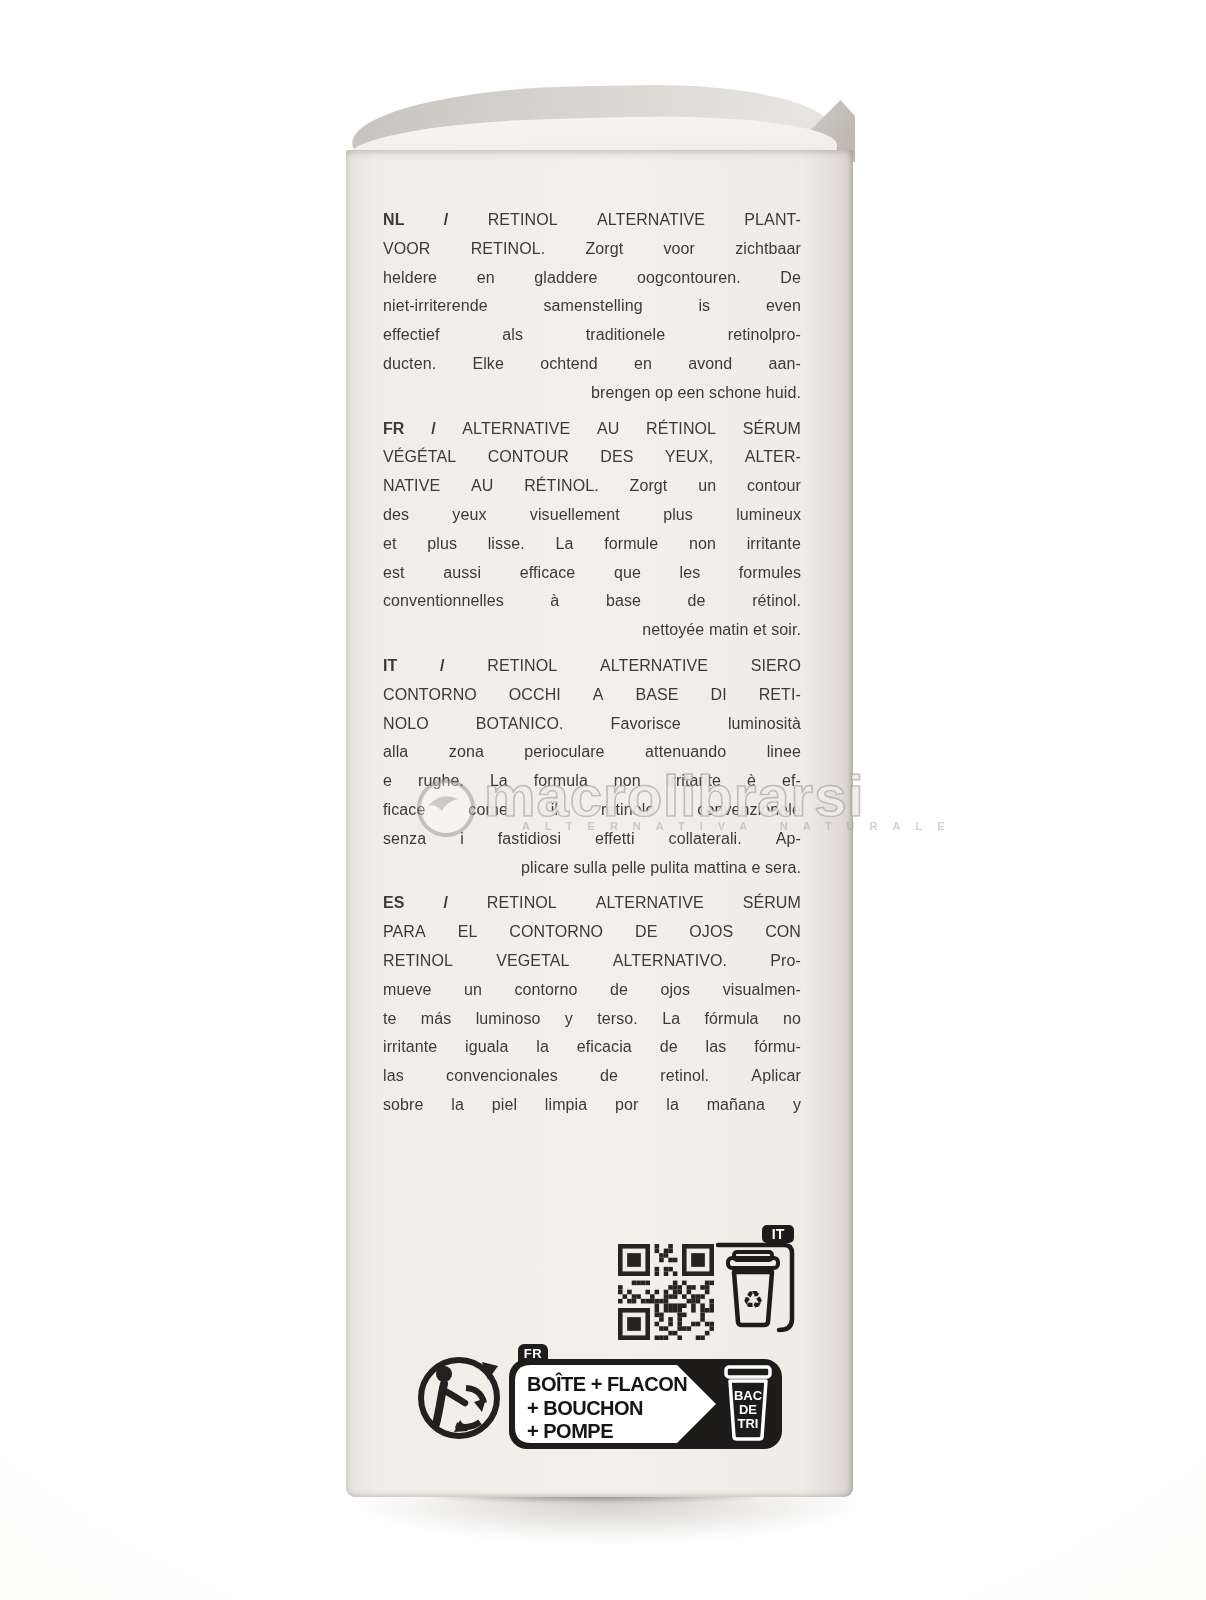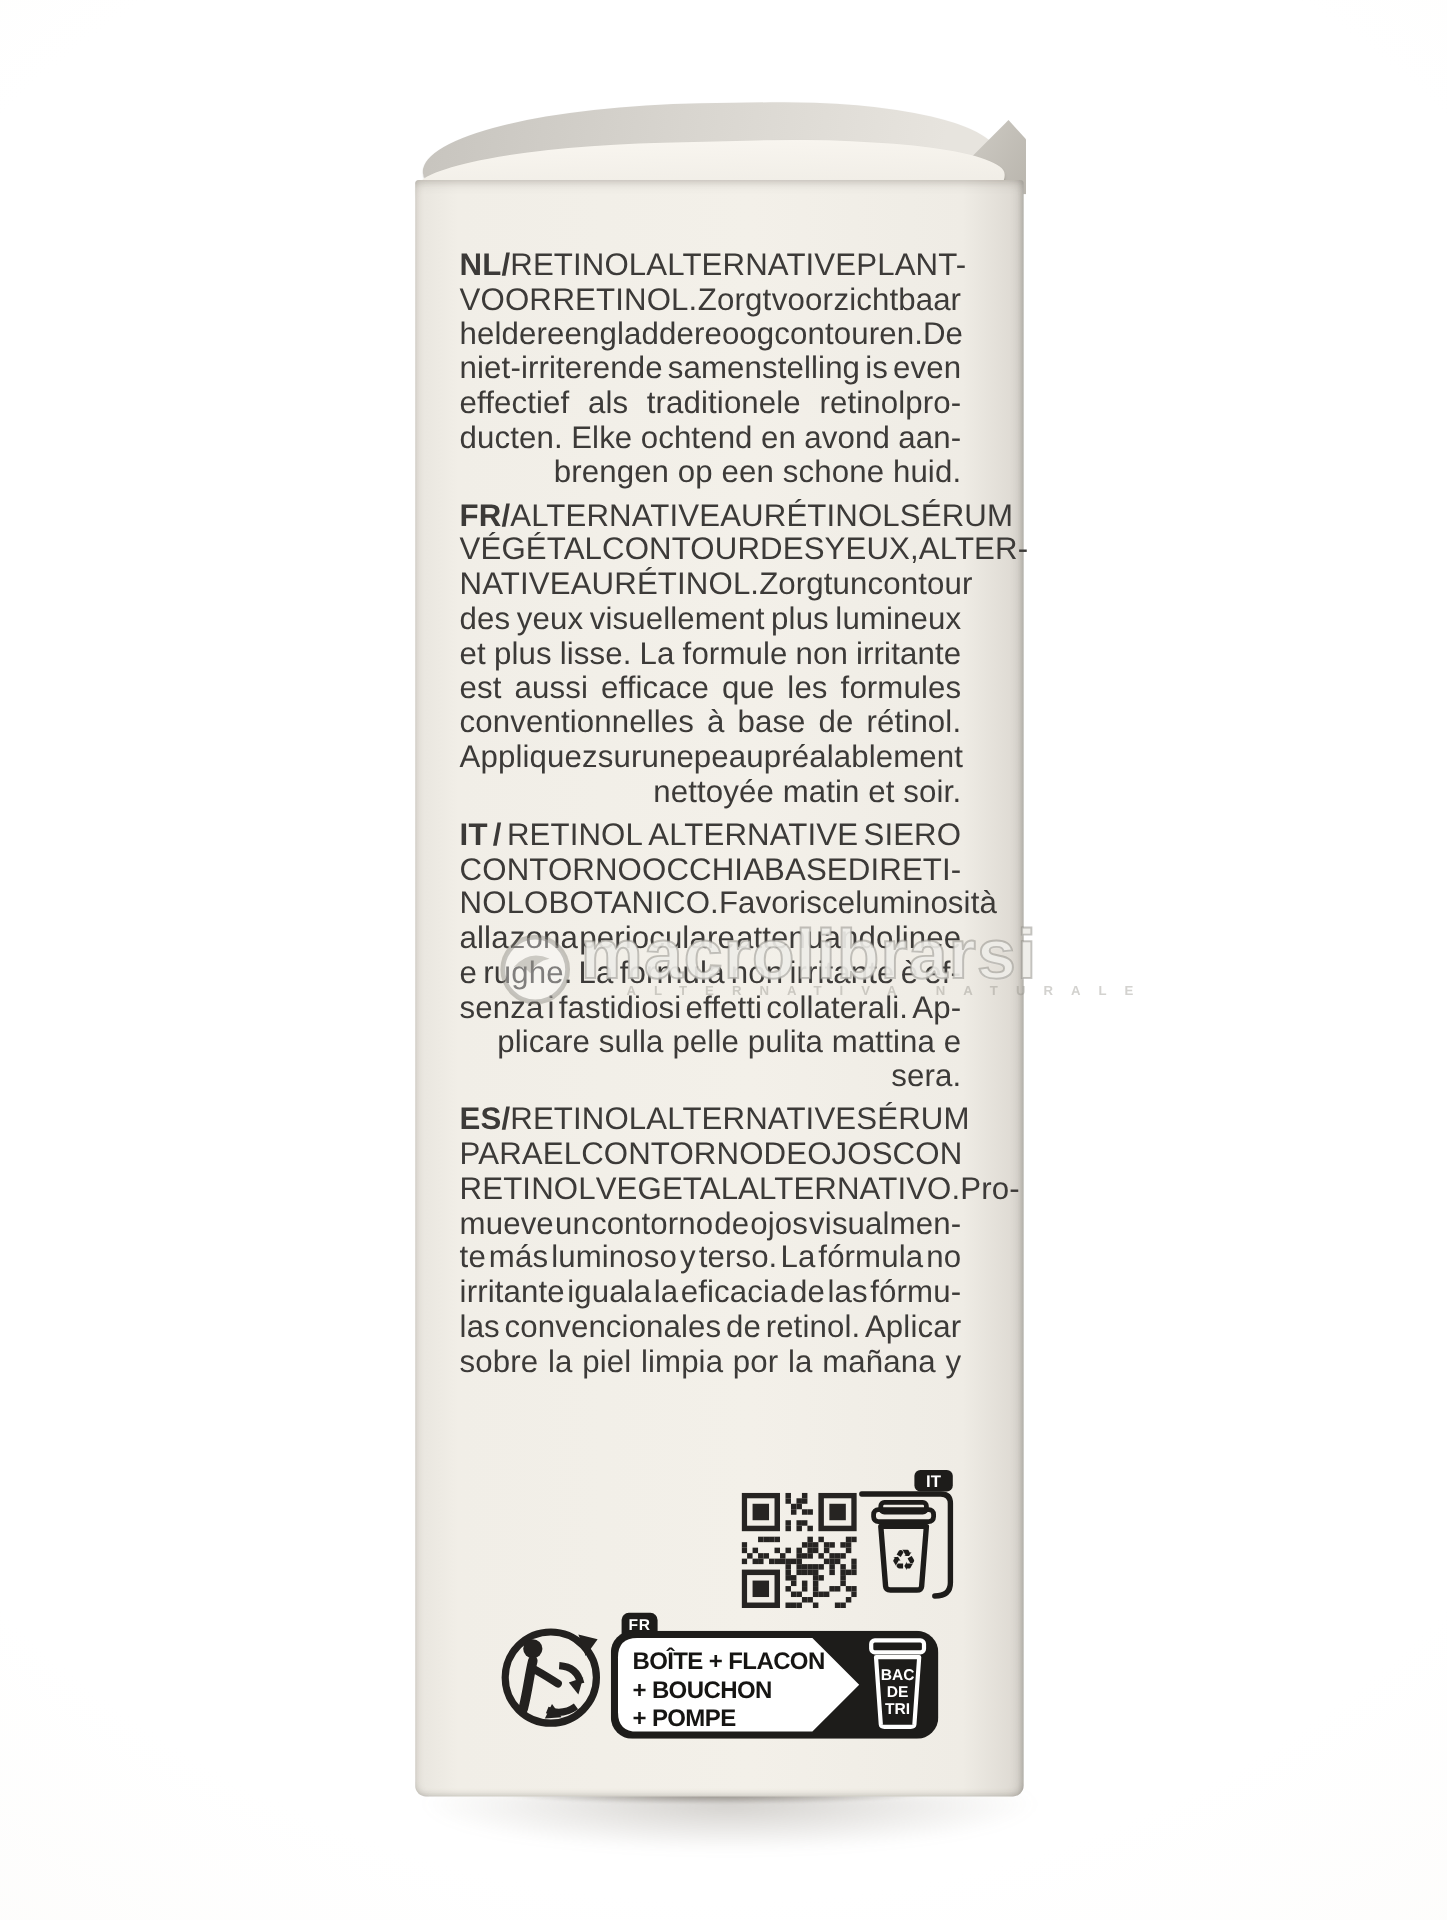--- a/index.html
+++ b/index.html
@@ -47,21 +47,21 @@
   }
   .shadow-soft{
     left:328px;top:1494px;width:560px;height:52px;
     background:radial-gradient(ellipse at 50% 18%, rgba(110,102,90,.30), rgba(110,102,90,0) 65%);
     filter:blur(5px);
   }
 
   
   .text-block{left:37px;top:56px;width:418px;color:#3c3a38;}
   .para{margin:0 0 7px 0;}
-  .pline{display:flex;justify-content:space-between;line-height:28.8px;font-size:26px;letter-spacing:.1px;}
+  .pline{display:flex;justify-content:space-between;line-height:28.8px;font-size:16px;letter-spacing:.1px;}
   .pline.lastline{display:block;text-align:right;}
   .w{white-space:pre;}
   .w.bold{font-weight:bold;}
 
   
   .qr{left:272px;top:1094px;width:96px;height:96px;}
   .it-label{left:370px;top:1074px;width:82px;height:112px;}
   .triman{left:70px;top:1200px;width:86px;height:92px;}
   .fr-tag{
     left:172px;top:1194px;width:30px;height:20px;background:#1d1c1a;border-radius:6px 6px 0 0;
@@ -191,27 +191,20 @@
             <span class="w">les</span>
             <span class="w">formules</span>
           </div>
           <div class="pline">
             <span class="w">conventionnelles</span>
             <span class="w">à</span>
             <span class="w">base</span>
             <span class="w">de</span>
             <span class="w">rétinol.</span>
           </div>
-          <div class="pline">
-            <span class="w">Appliquez</span>
-            <span class="w">sur</span>
-            <span class="w">une</span>
-            <span class="w">peau</span>
-            <span class="w">préalablement</span>
-          </div>
           <div class="pline lastline">nettoyée matin et soir.</div>
         </div>
         <div class="para">
           <div class="pline">
             <span class="w bold">IT</span>
             <span class="w bold">/</span>
             <span class="w">RETINOL</span>
             <span class="w">ALTERNATIVE</span>
             <span class="w">SIERO</span>
           </div>
@@ -238,20 +231,27 @@
           </div>
           <div class="pline">
             <span class="w">e</span>
             <span class="w">rughe.</span>
             <span class="w">La</span>
             <span class="w">formula</span>
             <span class="w">non</span>
             <span class="w">irritante</span>
             <span class="w">è</span>
             <span class="w">ef-</span>
+          </div>
+          <div class="pline">
+            <span class="w">ficace</span>
+            <span class="w">come</span>
+            <span class="w">il</span>
+            <span class="w">retinolo</span>
+            <span class="w">convenzionale</span>
           </div>
           <div class="pline">
             <span class="w">senza</span>
             <span class="w">i</span>
             <span class="w">fastidiosi</span>
             <span class="w">effetti</span>
             <span class="w">collaterali.</span>
             <span class="w">Ap-</span>
           </div>
           <div class="pline lastline">plicare sulla pelle pulita mattina e sera.</div>

